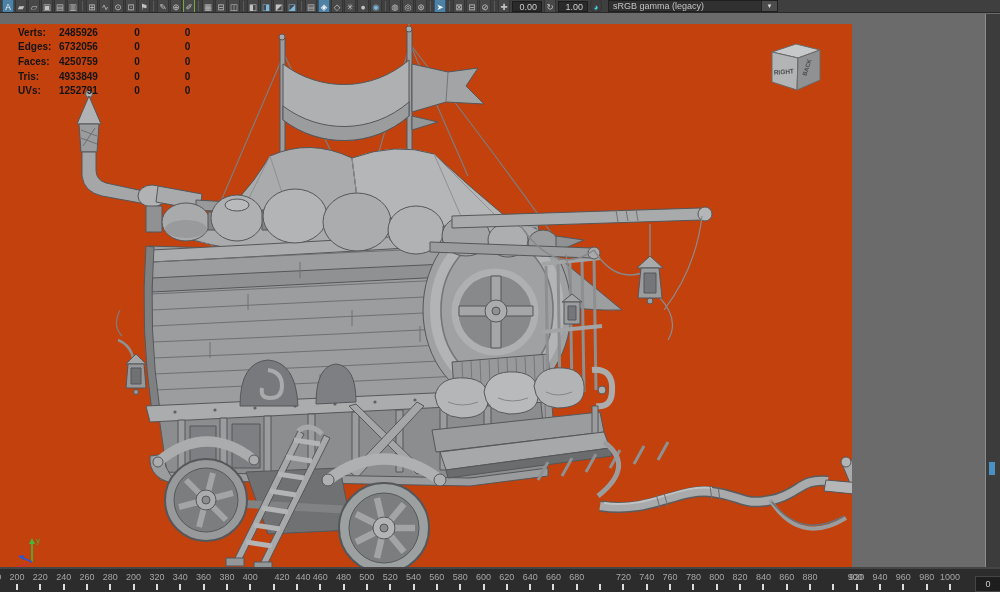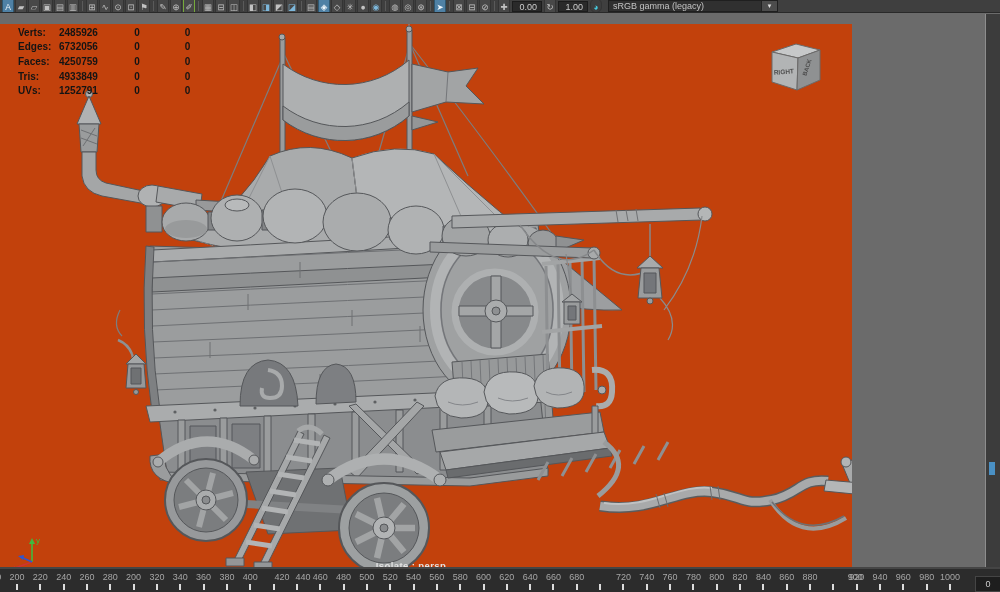--- a/index.html
+++ b/index.html
@@ -402,21 +402,20 @@
       <path d="M28,32 L28,12" stroke="#3fba3f" stroke-width="1.6"></path>
       <path d="M28,8 L25,14 L31,14 Z" fill="#3fba3f"></path>
       <path d="M28,32 L8,39" stroke="#cc3333" stroke-width="1.6"></path>
       <path d="M4,40 L11,36 L10,42 Z" fill="#cc3333"></path>
       <path d="M28,32 L17,27" stroke="#3355cc" stroke-width="1.6"></path>
       <path d="M14,26 L20,25 L19,30 Z" fill="#3355cc"></path>
       <text x="32" y="13" font-size="8" fill="#3fba3f">y</text>
     </svg>
   </div>
 
-  <div class="isolate">Isolate : persp</div>
 </div>
 
 <div class="rightdock">
   <div class="dock-accent"></div>
 </div>
 
 <div class="timeslider" id="timeslider">
   <div class="framefield">0</div>
 <span class="tl-label" style="left: -6.325px;">180</span>
     <span class="tl-label" style="left: 17px;">200</span>

